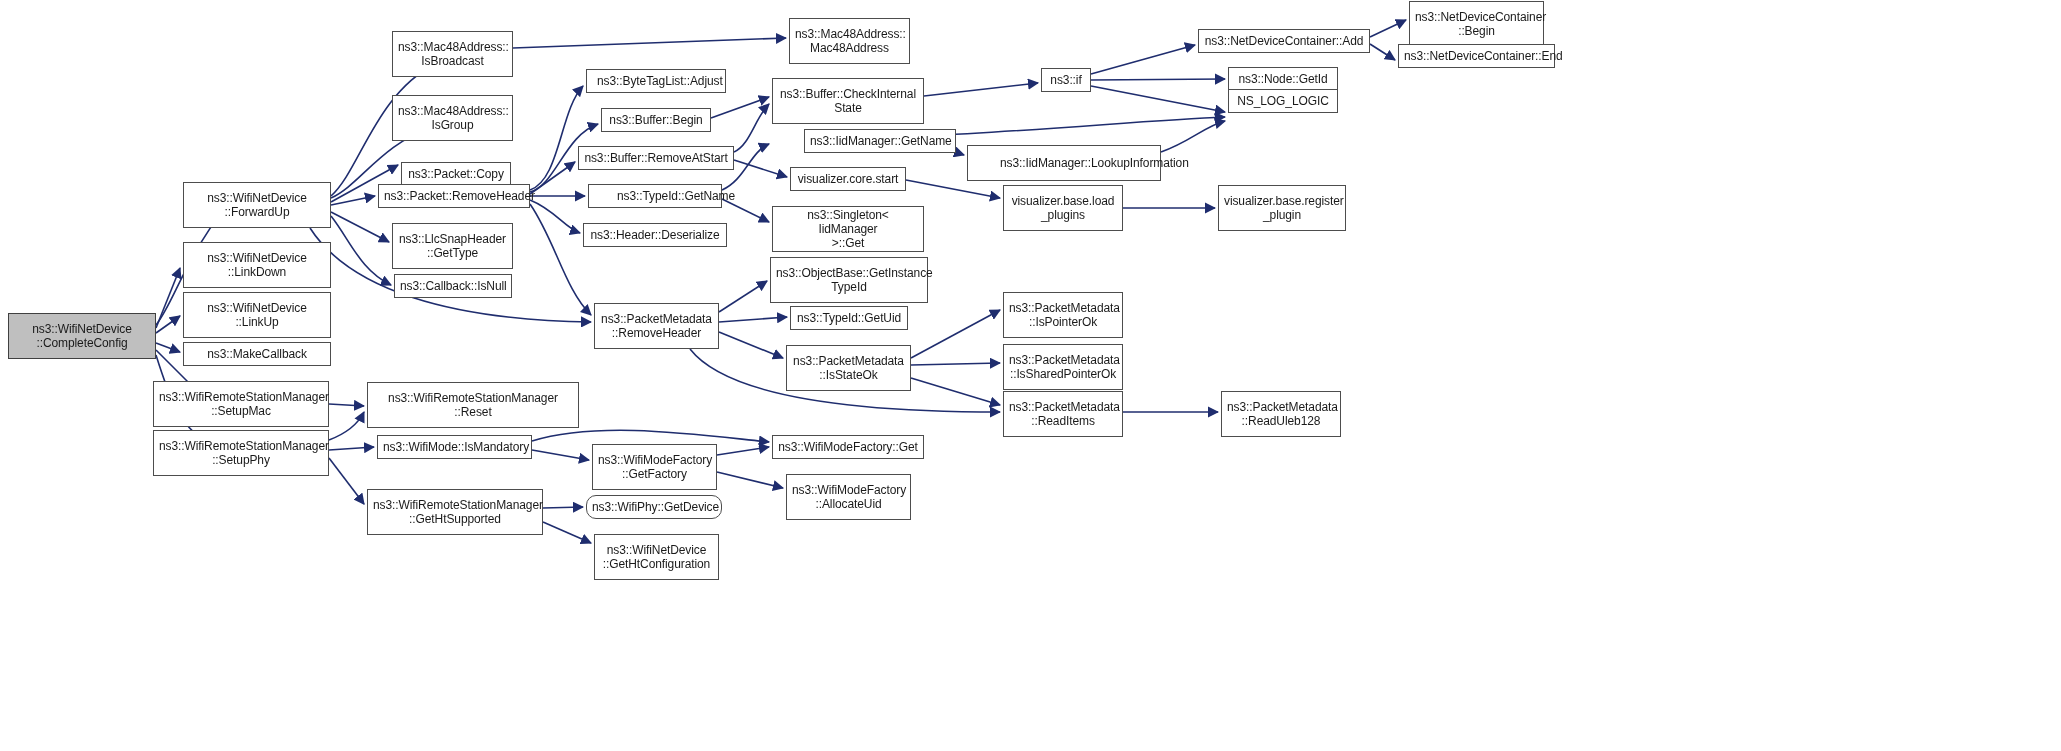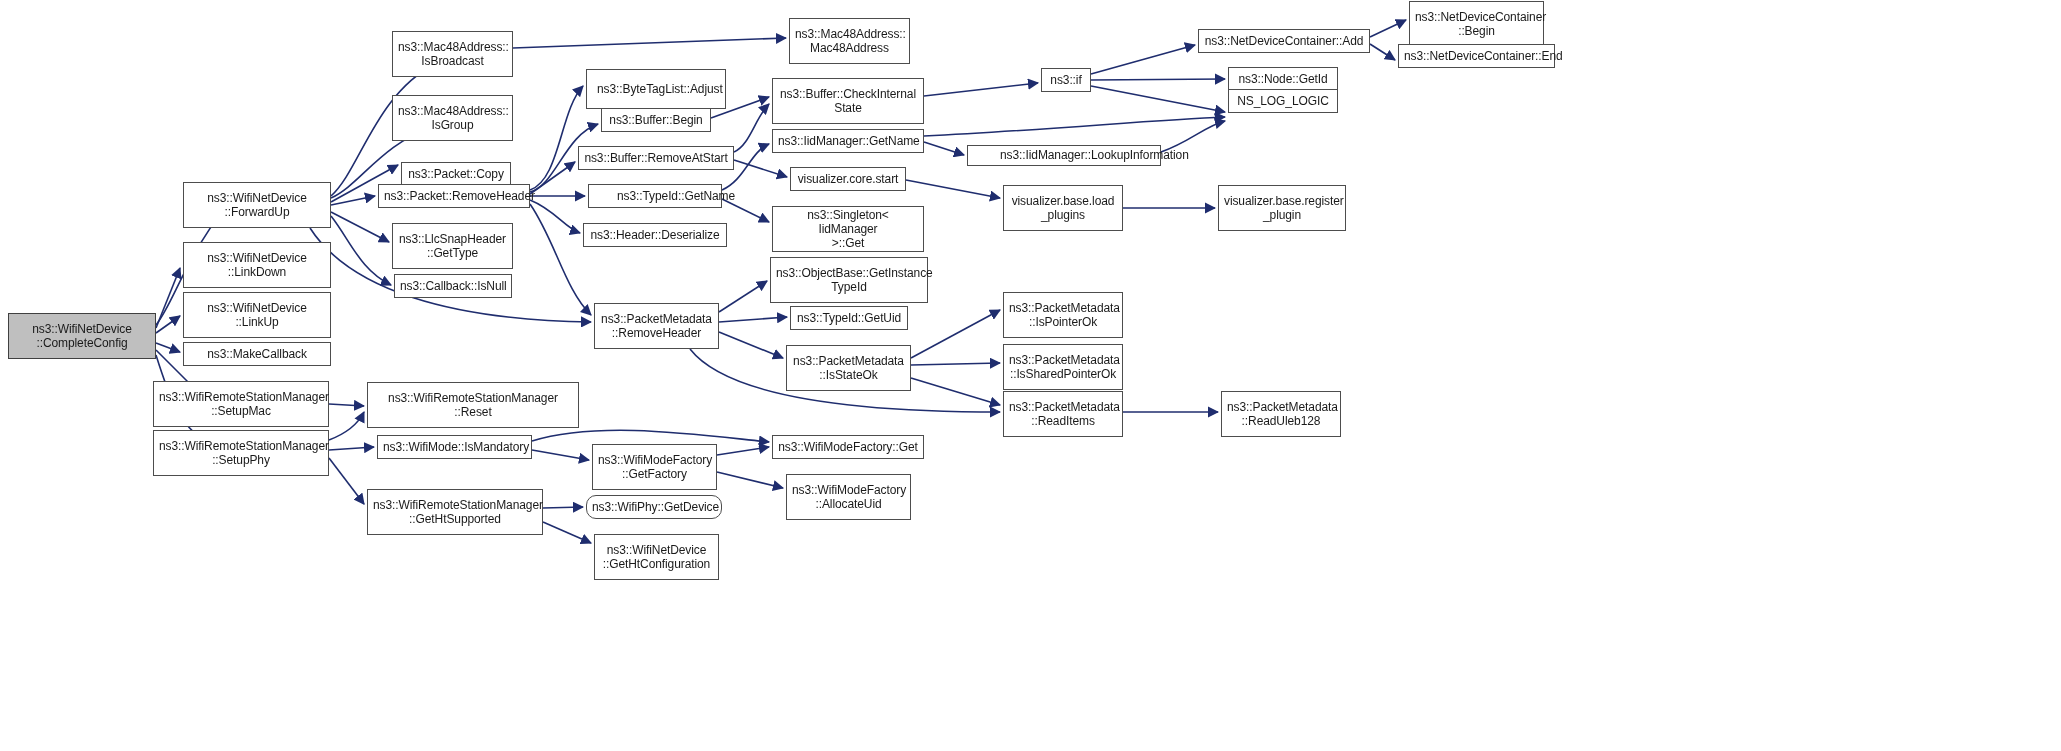--- a/index.html
+++ b/index.html
@@ -137,49 +137,49 @@
       <div class="node" style="left: 401px; top: 162px; width: 110px; height: 24px;"><span class="node-label">ns3::Packet::Copy</span></div>
       <div class="node" style="left: 378px; top: 184px; width: 152px; height: 24px;"><span class="node-label">ns3::Packet::RemoveHeader</span></div>
       <div class="node" style="left: 392px; top: 223px; width: 121px; height: 46px;"><span class="node-label">ns3::LlcSnapHeader
 ::GetType</span></div>
       <div class="node" style="left: 394px; top: 274px; width: 118px; height: 24px;"><span class="node-label">ns3::Callback::IsNull</span></div>
       <div class="node" style="left: 367px; top: 382px; width: 212px; height: 46px;"><span class="node-label">ns3::WifiRemoteStationManager
 ::Reset</span></div>
       <div class="node" style="left: 377px; top: 435px; width: 155px; height: 24px;"><span class="node-label">ns3::WifiMode::IsMandatory</span></div>
       <div class="node" style="left: 367px; top: 489px; width: 176px; height: 46px;"><span class="node-label">ns3::WifiRemoteStationManager
 ::GetHtSupported</span></div>
-      <div class="node" style="left: 586px; top: 69px; width: 140px; height: 40px; padding-left: 10px;"><span class="node-label">ns3::ByteTagList::Adjust</span></div>
+      <div class="node" style="left: 586px; top: 69px; width: 140px; height: 24px; padding-left: 10px;"><span class="node-label">ns3::ByteTagList::Adjust</span></div>
       <div class="node" style="left: 601px; top: 108px; width: 110px; height: 24px;"><span class="node-label">ns3::Buffer::Begin</span></div>
       <div class="node" style="left: 578px; top: 146px; width: 156px; height: 24px;"><span class="node-label">ns3::Buffer::RemoveAtStart</span></div>
       <div class="node" style="left: 588px; top: 184px; width: 134px; height: 24px; padding-left: 28px;"><span class="node-label">ns3::TypeId::GetName</span></div>
       <div class="node" style="left: 583px; top: 223px; width: 144px; height: 24px;"><span class="node-label">ns3::Header::Deserialize</span></div>
       <div class="node" style="left: 594px; top: 303px; width: 125px; height: 46px;"><span class="node-label">ns3::PacketMetadata
 ::RemoveHeader</span></div>
       <div class="node" style="left: 772px; top: 78px; width: 152px; height: 46px;"><span class="node-label">ns3::Buffer::CheckInternal
 State</span></div>
-      <div class="node" style="left: 772px; top: 129px; width: 152px; height: 24px;"><span class="node-label">ns3::IidManager::GetName</span></div>
+      <div class="node" style="left: 804px; top: 129px; width: 152px; height: 24px;"><span class="node-label">ns3::IidManager::GetName</span></div>
       <div class="node" style="left: 790px; top: 167px; width: 116px; height: 24px;"><span class="node-label">visualizer.core.start</span></div>
       <div class="node" style="left: 772px; top: 206px; width: 152px; height: 46px;"><span class="node-label">ns3::Singleton&lt; IidManager
 &gt;::Get</span></div>
       <div class="node" style="left: 770px; top: 257px; width: 158px; height: 46px;"><span class="node-label">ns3::ObjectBase::GetInstance
 TypeId</span></div>
       <div class="node" style="left: 790px; top: 306px; width: 118px; height: 24px;"><span class="node-label">ns3::TypeId::GetUid</span></div>
       <div class="node" style="left: 786px; top: 345px; width: 125px; height: 46px;"><span class="node-label">ns3::PacketMetadata
 ::IsStateOk</span></div>
       <div class="node" style="left: 772px; top: 435px; width: 152px; height: 24px;"><span class="node-label">ns3::WifiModeFactory::Get</span></div>
       <div class="node" style="left: 786px; top: 474px; width: 125px; height: 46px;"><span class="node-label">ns3::WifiModeFactory
 ::AllocateUid</span></div>
       <div class="node" style="left: 592px; top: 444px; width: 125px; height: 46px;"><span class="node-label">ns3::WifiModeFactory
 ::GetFactory</span></div>
       <div class="node" style="left: 586px; top: 495px; width: 136px; height: 24px; border-radius: 10px;"><span class="node-label">ns3::WifiPhy::GetDevice</span></div>
       <div class="node" style="left: 594px; top: 534px; width: 125px; height: 46px;"><span class="node-label">ns3::WifiNetDevice
 ::GetHtConfiguration</span></div>
       <div class="node" style="left: 789px; top: 18px; width: 121px; height: 46px;"><span class="node-label">ns3::Mac48Address::
 Mac48Address</span></div>
-      <div class="node" style="left: 967px; top: 145px; width: 194px; height: 21px; padding-left: 32px;"><span class="node-label">ns3::IidManager::LookupInformation</span></div>
+      <div class="node" style="left: 967px; top: 145px; width: 194px; height: 36px; padding-left: 32px;"><span class="node-label">ns3::IidManager::LookupInformation</span></div>
       <div class="node" style="left: 1003px; top: 185px; width: 120px; height: 46px;"><span class="node-label">visualizer.base.load
 _plugins</span></div>
       <div class="node" style="left: 1003px; top: 292px; width: 120px; height: 46px;"><span class="node-label">ns3::PacketMetadata
 ::IsPointerOk</span></div>
       <div class="node" style="left: 1003px; top: 344px; width: 120px; height: 46px;"><span class="node-label">ns3::PacketMetadata
 ::IsSharedPointerOk</span></div>
       <div class="node" style="left: 1003px; top: 391px; width: 120px; height: 46px;"><span class="node-label">ns3::PacketMetadata
 ::ReadItems</span></div>
       <div class="node" style="left: 1041px; top: 68px; width: 50px; height: 24px;"><span class="node-label">ns3::if</span></div>
       <div class="node" style="left: 1198px; top: 29px; width: 172px; height: 24px;"><span class="node-label">ns3::NetDeviceContainer::Add</span></div>

